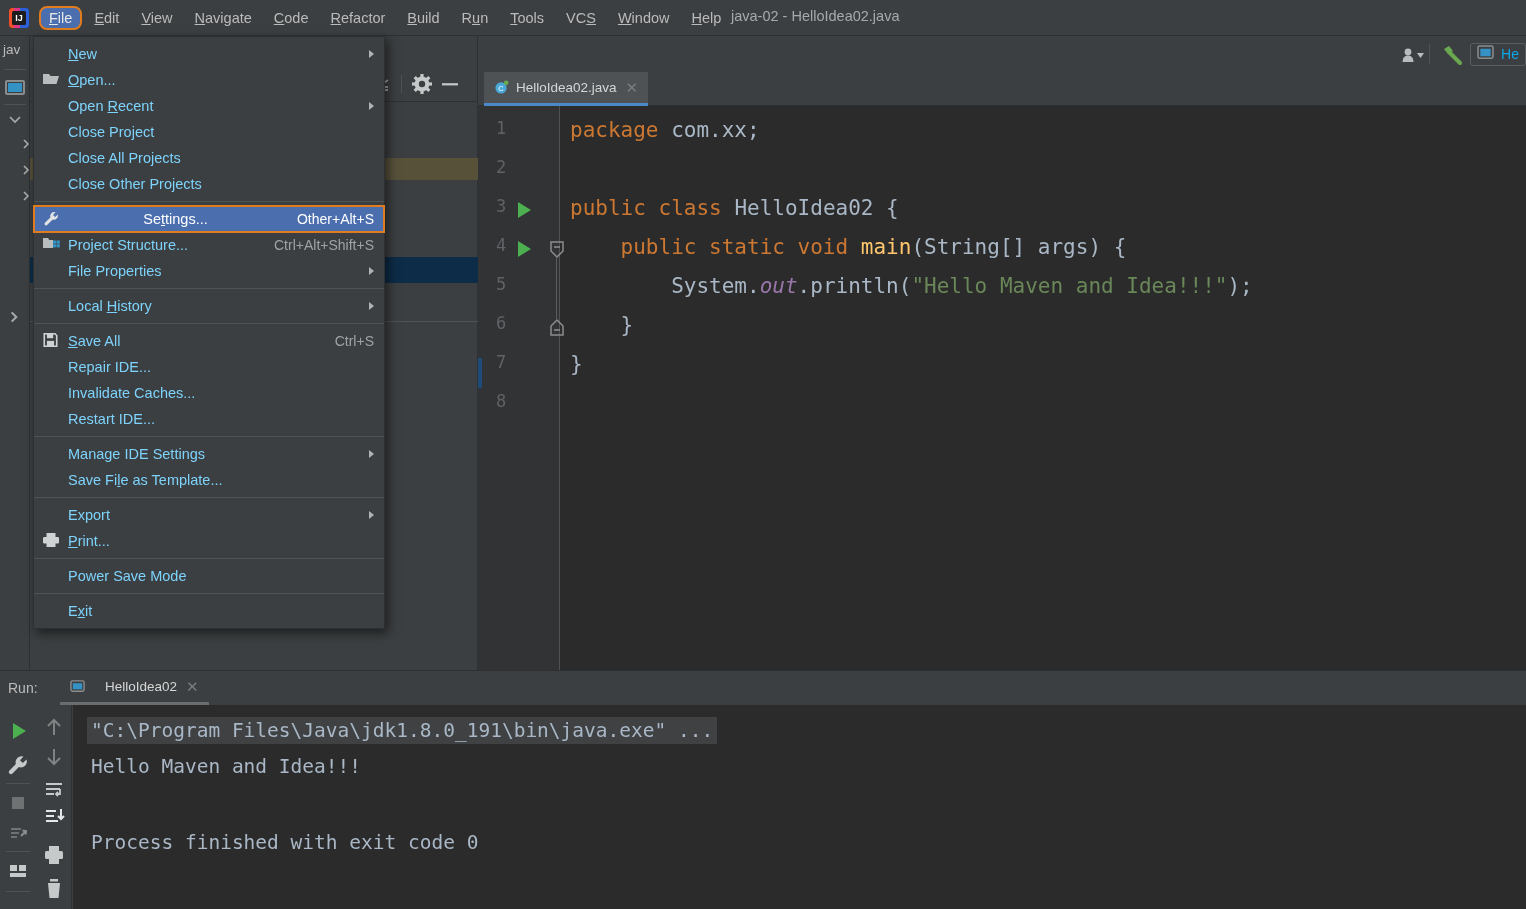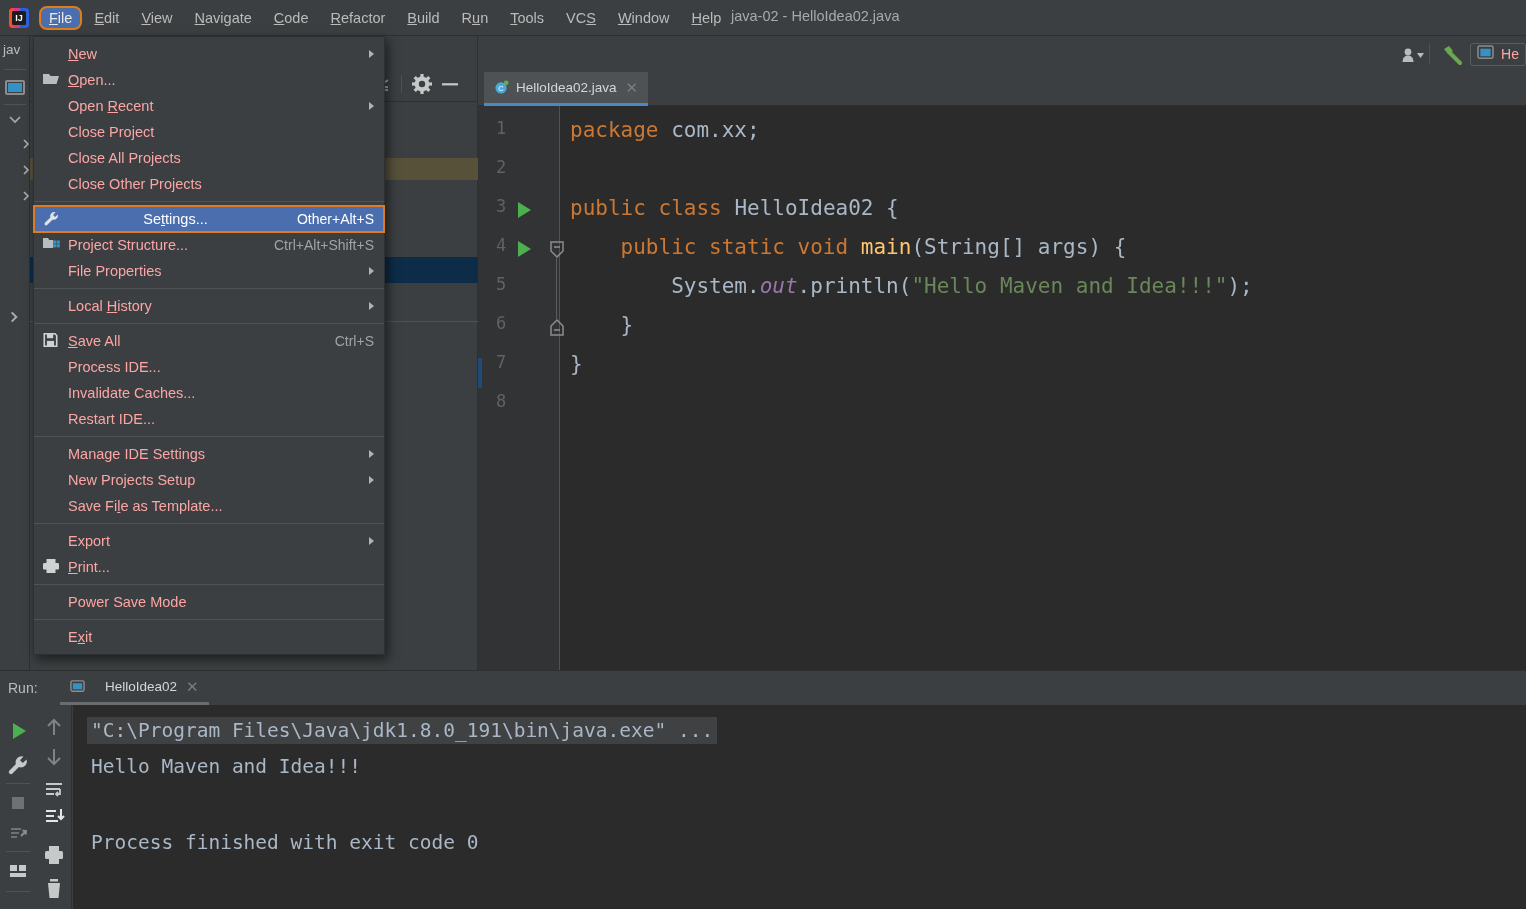--- a/index.html
+++ b/index.html
@@ -37,21 +37,21 @@
   .top-right{
     position:absolute;right:0;top:36px;height:36px;display:flex;align-items:center;
   }
   .tr-sep{width:1px;height:20px;background:#4f5355;margin:0 9px;}
   .user-icon{position:relative;width:20px;height:16px;}
   .hammer{position:relative;width:22px;height:22px;}
   .he-box{
     display:flex;align-items:center;gap:7px;border:1px solid #5a5d5e;border-radius:3px;
     padding:2px 6px;margin-left:9px;height:23px;box-sizing:border-box;
   }
-  .he-label{font-size:14px;color:#fca5a5;white-space:nowrap;}
+  .he-label{font-size:14px;color:#0ea5e9;white-space:nowrap;}
 
   
   .left-strip{
     position:absolute;left:0;top:36px;width:30px;height:634px;background:#3c3f41;
     border-right:1px solid #2e3133;box-sizing:border-box;
   }
   .strip-label{
     position:absolute;left:3px;top:6px;font-size:13.5px;color:#bbbbbb;
     font-weight:normal;white-space:nowrap;
   }
@@ -145,21 +145,21 @@
     position:absolute;left:33px;top:36px;width:352px;
     background:#3c3f41;border:1px solid #2e3133;
     box-shadow:3px 4px 10px rgba(0,0,0,.55);
     padding:4px 0;box-sizing:border-box;z-index:50;
   }
   .fm-item{
     position:relative;height:26px;display:flex;align-items:center;
     padding:0 10px 0 0;box-sizing:border-box;
   }
   .fm-ico{width:34px;height:18px;position:relative;flex:none;}
-  .fm-label{font-size:14.5px;color:#fca5a5;white-space:nowrap;flex:1;}
+  .fm-label{font-size:14.5px;color:#7dd3fc;white-space:nowrap;flex:1;}
   .fm-label u{text-decoration:underline;}
   .fm-short{font-size:14px;color:#a0a3a4;white-space:nowrap;margin-left:14px;}
   .fm-arrow{
     width:0;height:0;border-left:5px solid #b0b3b4;
     border-top:4px solid transparent;border-bottom:4px solid transparent;
     margin-left:12px;flex:none;
   }
   .fm-sep{height:1px;background:#4f5355;margin:4px 0;}
   .fm-item.sel{
     background:#4b6eaf;outline:2px solid #e07c1e;outline-offset:-1px;text-align:center;
@@ -420,39 +420,34 @@
               <path d="M2 2 L14 2 L16 4 L16 16 L2 16 Z" fill="none" stroke="#cfd2d3" stroke-width="1.8"></path>
               <rect x="5" y="2" width="7" height="5" fill="#cfd2d3"></rect>
               <rect x="5" y="10" width="8" height="6" fill="#cfd2d3"></rect>
             </svg></span>
         </span>
         <span class="fm-label"><u>S</u>ave All</span>
         <span class="fm-short">Ctrl+S</span>
       </div>
       <div class="fm-item">
         <span class="fm-ico"></span>
-        <span class="fm-label">Process IDE...</span>
+        <span class="fm-label">Repair IDE...</span>
       </div>
       <div class="fm-item">
         <span class="fm-ico"></span>
         <span class="fm-label">Invalidate Caches...</span>
       </div>
       <div class="fm-item">
         <span class="fm-ico"></span>
         <span class="fm-label">Restart IDE...</span>
       </div>
       <div class="fm-sep"></div>
       <div class="fm-item">
         <span class="fm-ico"></span>
         <span class="fm-label">Manage IDE Settings</span>
-        <span class="fm-arrow"></span>
-      </div>
-      <div class="fm-item">
-        <span class="fm-ico"></span>
-        <span class="fm-label">New Projects Setup</span>
         <span class="fm-arrow"></span>
       </div>
       <div class="fm-item">
         <span class="fm-ico"></span>
         <span class="fm-label">Save Fi<u>l</u>e as Template...</span>
       </div>
       <div class="fm-sep"></div>
       <div class="fm-item">
         <span class="fm-ico"></span>
         <span class="fm-label">Export</span>

